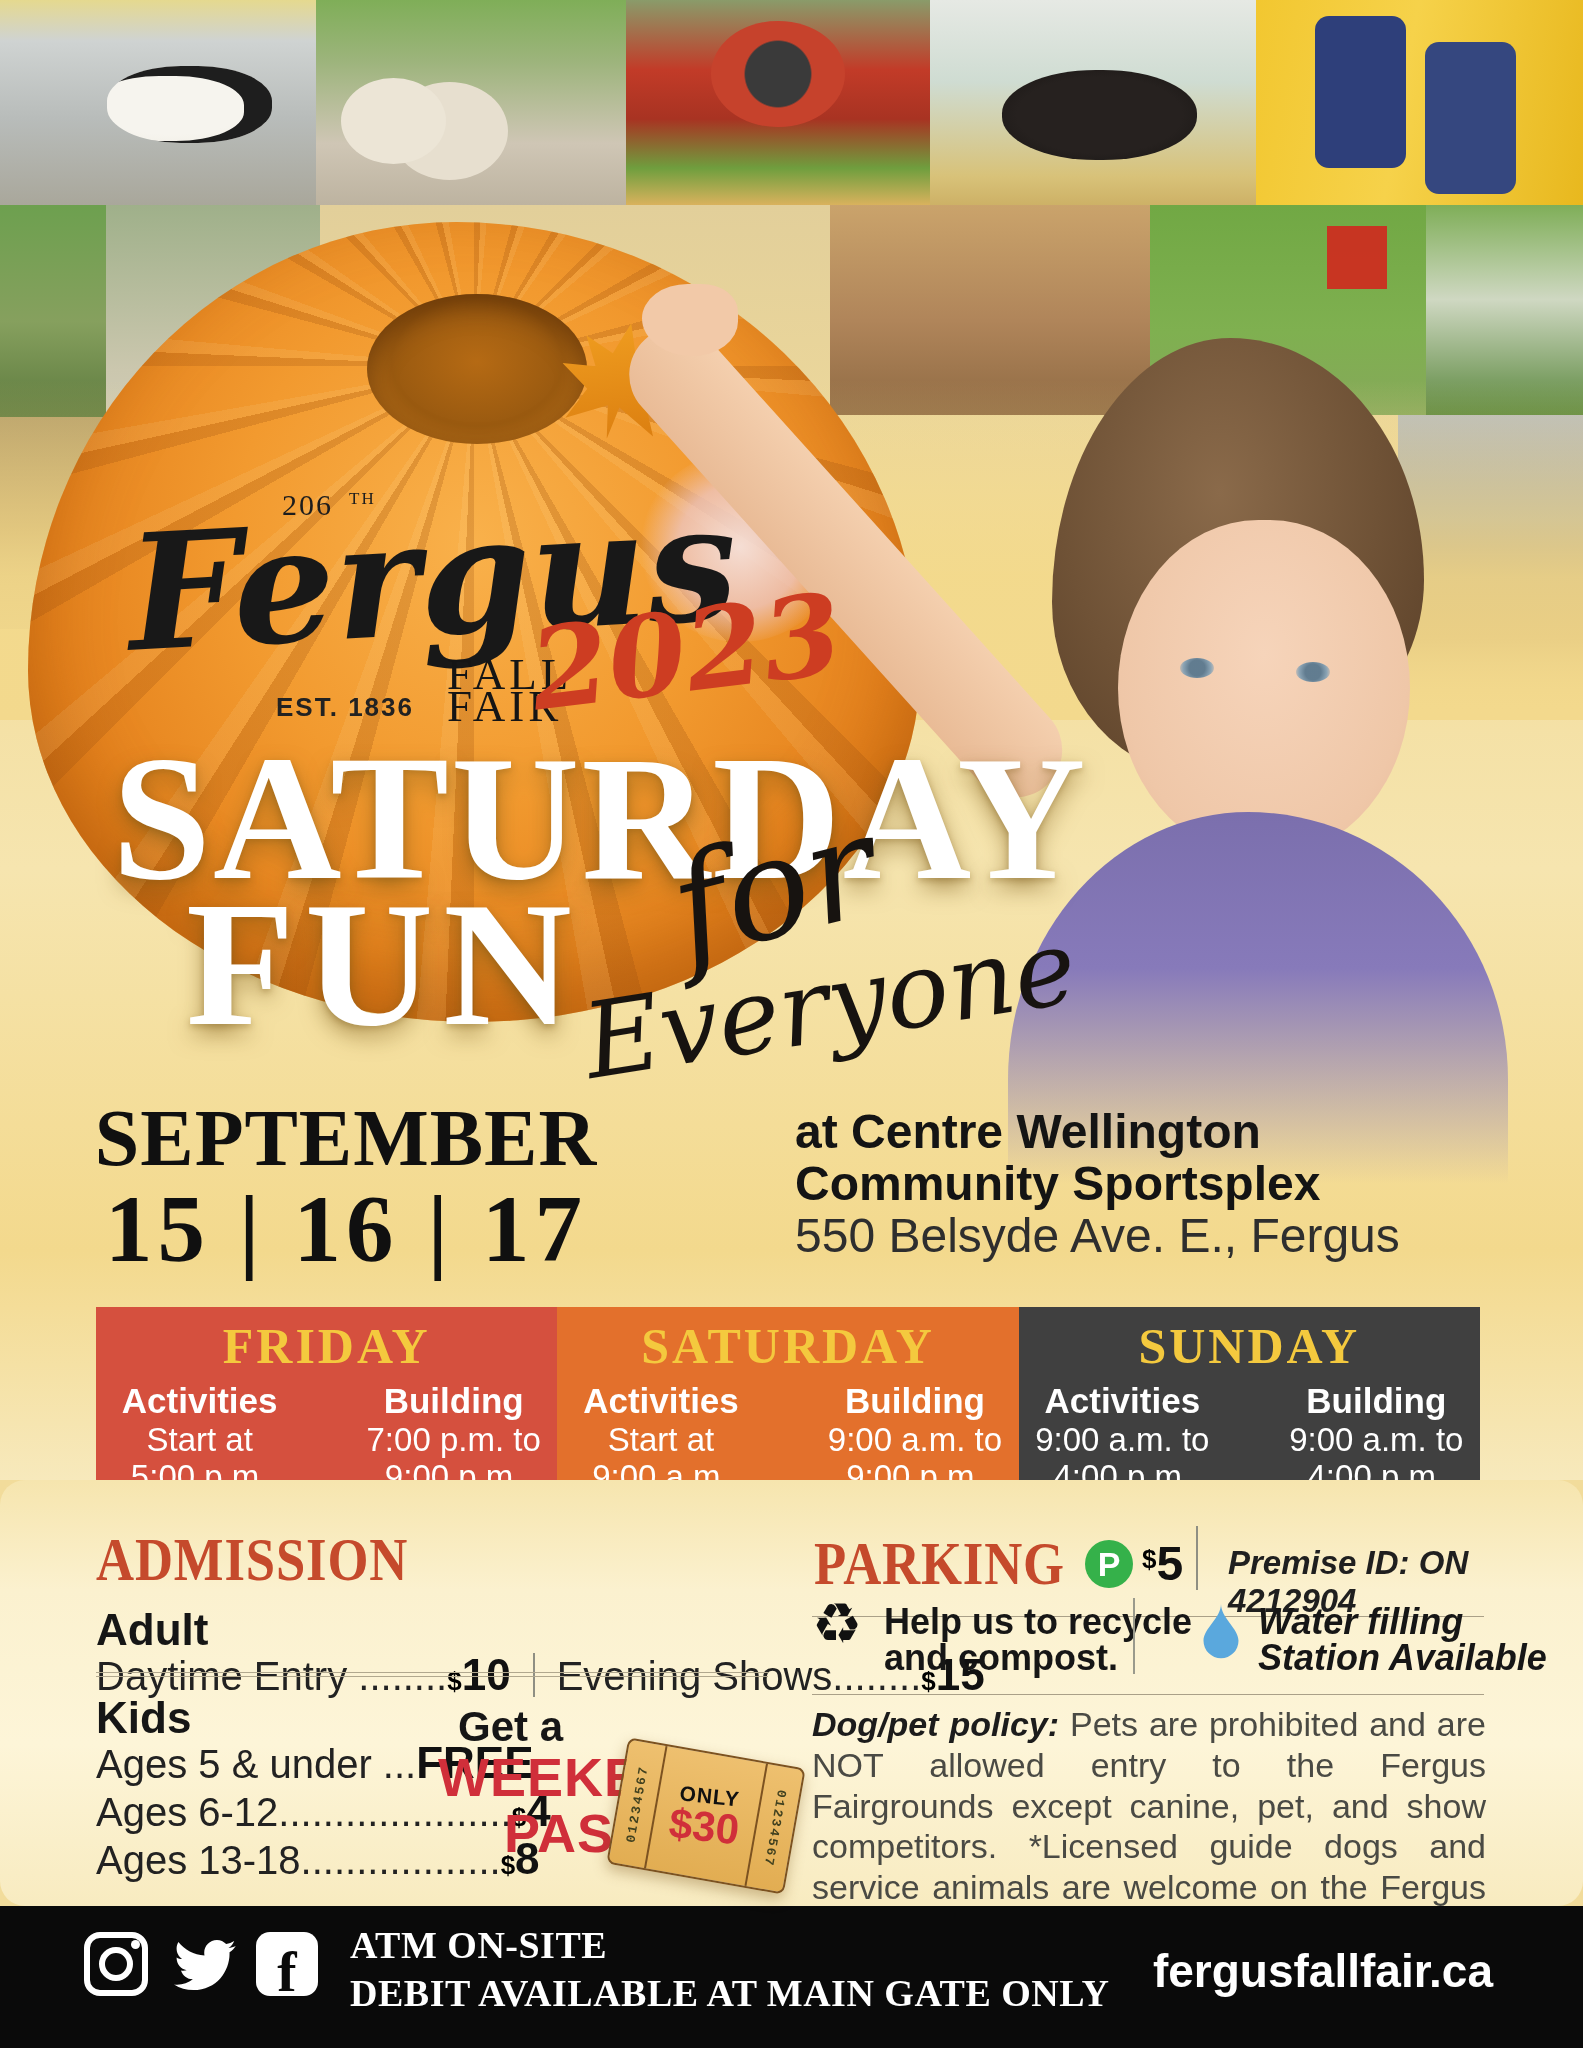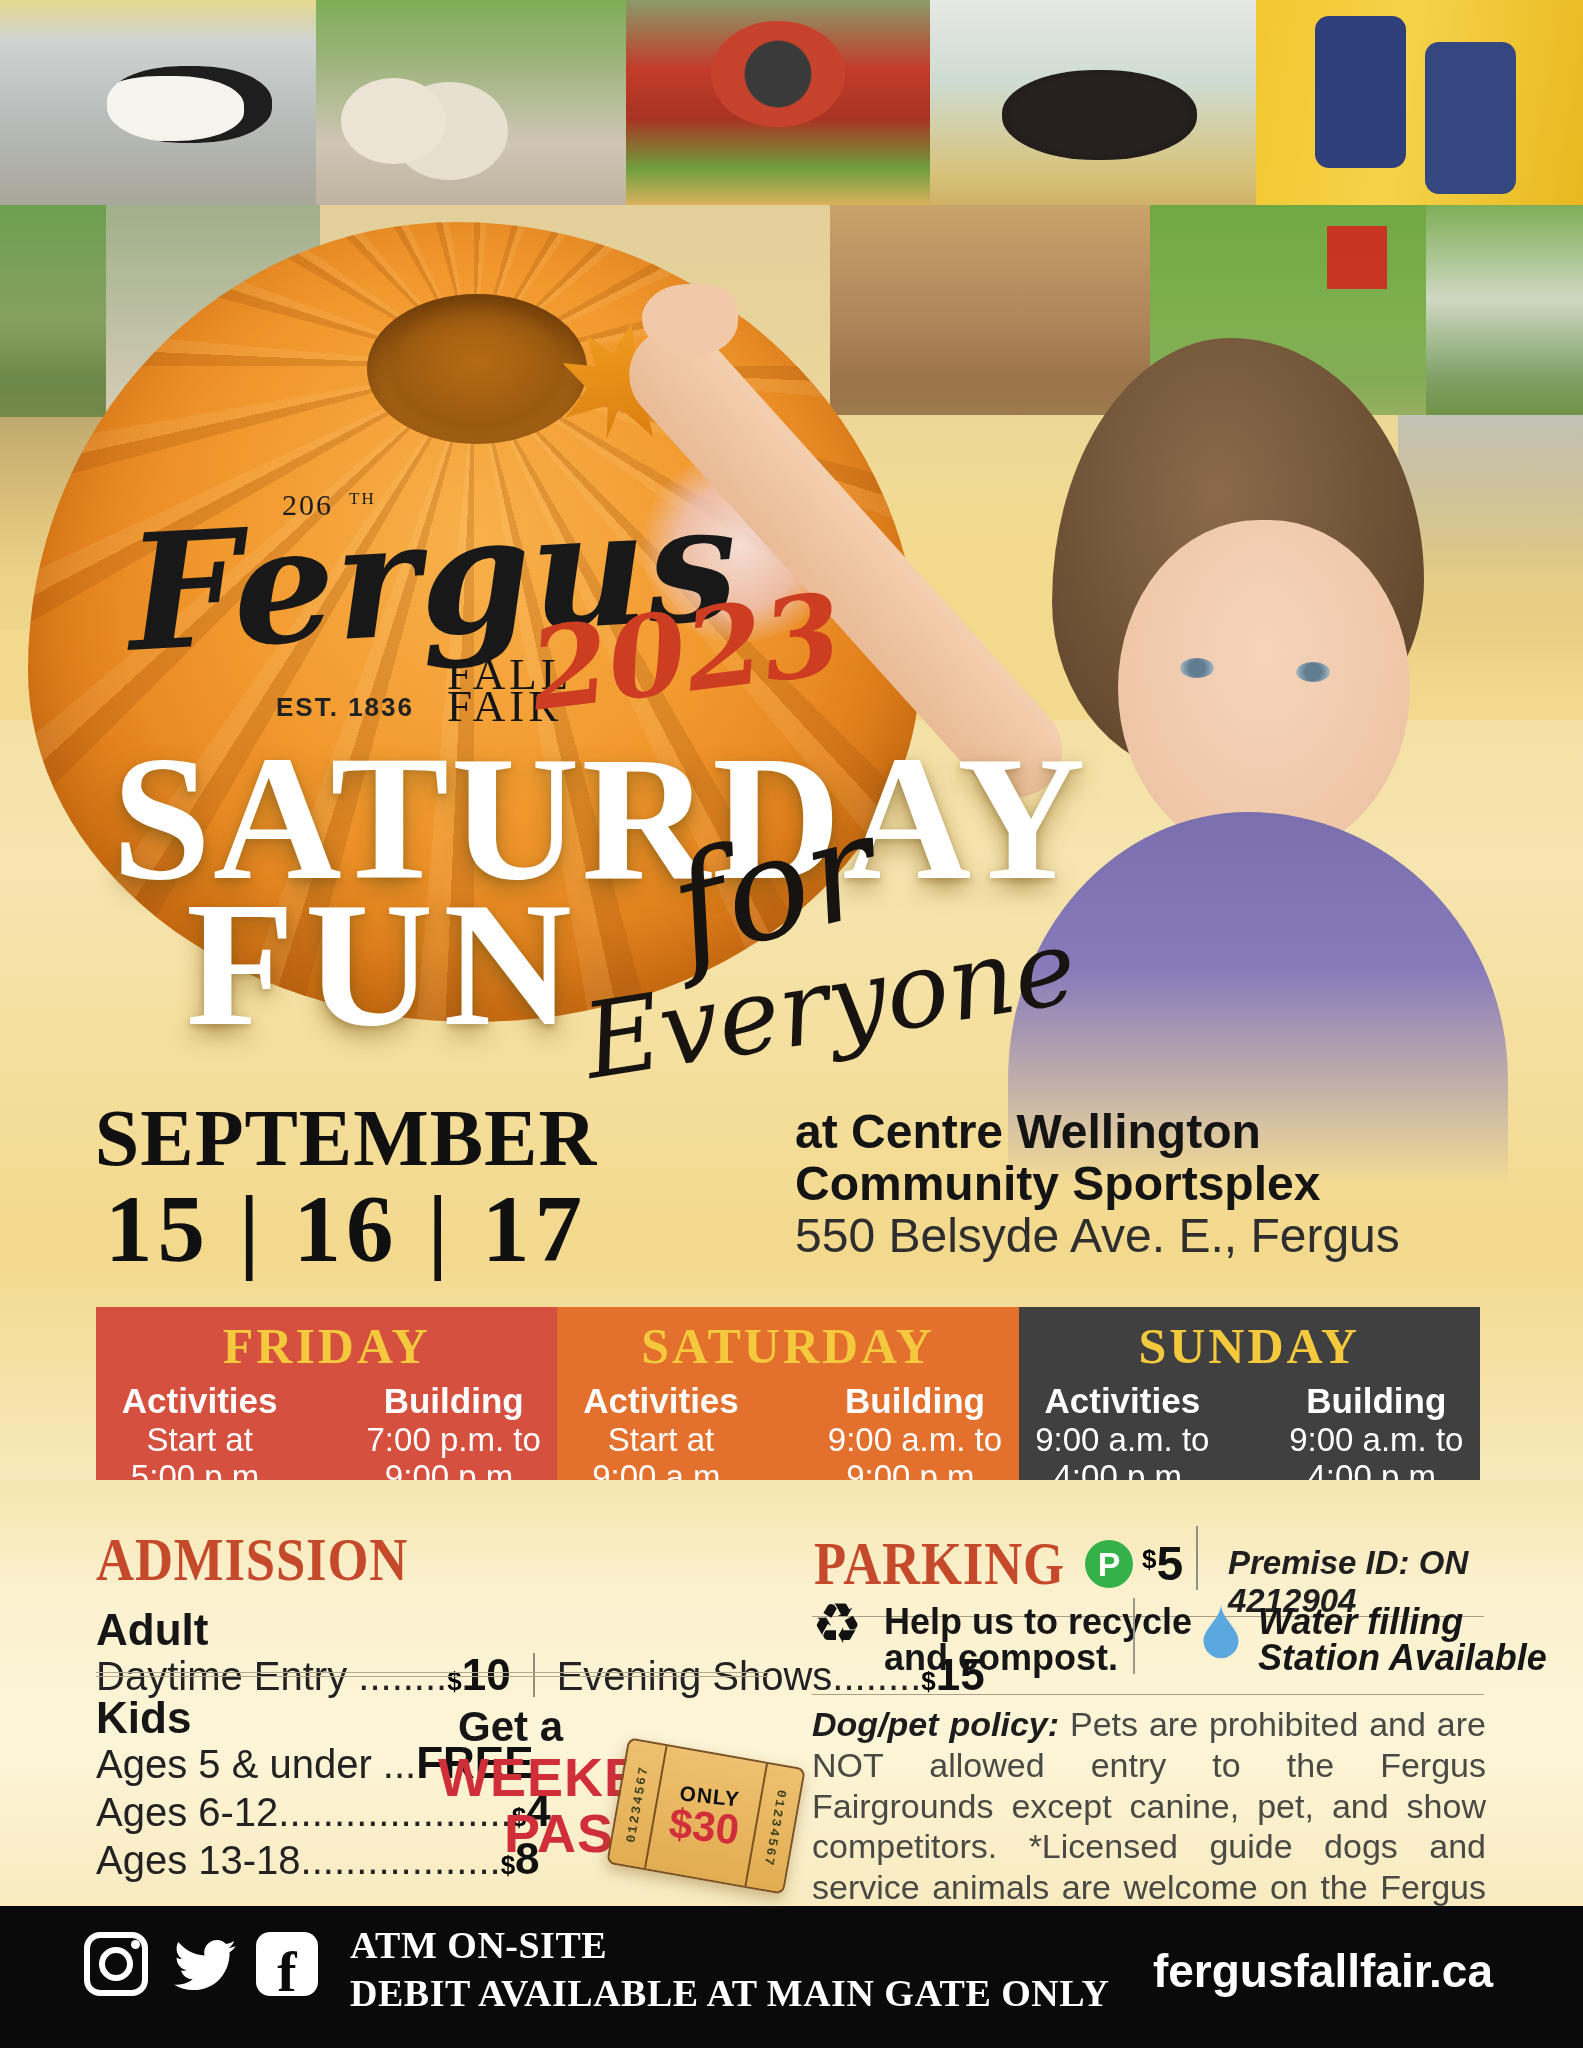--- a/index.html
+++ b/index.html
@@ -85,21 +85,21 @@
   .venue-a{font-size:48px;color:#2e2e2e;line-height:1;}
   
   .sched{left:96px;top:1307px;width:1384px;height:173px;z-index:5;display:flex;}
   .day-panel{flex:1;text-align:center;padding-top:14px;}
   .day-title{font-family:"Liberation Serif",serif;font-weight:700;font-size:50px;letter-spacing:3px;color:#f4c93e;line-height:1;}
   .day-cols{display:flex;justify-content:center;gap:54px;margin-top:10px;}
   .day-col{width:200px;color:#fff;font-size:33px;line-height:1.13;}
   .dc-h{font-weight:700;font-size:35px;}
   
   .cream{left:0;top:1480px;width:1583px;height:426px;z-index:5;
-    background:linear-gradient(180deg,#f6e5ae 0%,#fbf1cf 26%,#fdf5d8 62%,#f8ebc0 100%);}
+    background:linear-gradient(180deg,#f6e5ae 0%,#fbf1cf 26%,#fdf5d8 62%,#f8ebc0 100%);border-radius:25px;}
   .sec-title{font-family:"Liberation Serif",serif;font-weight:700;font-size:62px;color:#c54a2c;
     transform:scaleX(.85);transform-origin:left;line-height:1;letter-spacing:1px;}
   .hst{font-style:italic;font-weight:700;font-size:31px;color:#1c1c1c;}
   .h2{font-weight:700;font-size:44px;color:#161616;line-height:1;}
   .price-label{font-size:40px;color:#222;}
   .cur{font-size:26px;font-weight:700;vertical-align:12px;}
   .num{font-size:44px;font-weight:700;color:#111;}
   .vrule{background:#8f8f83;width:2px;}
   .hrule{border-top:1px solid #b1a88e;border-bottom:1px solid #b1a88e;height:3px;background:transparent;}
   .thinrule{height:1px;background:#aaa088;}

